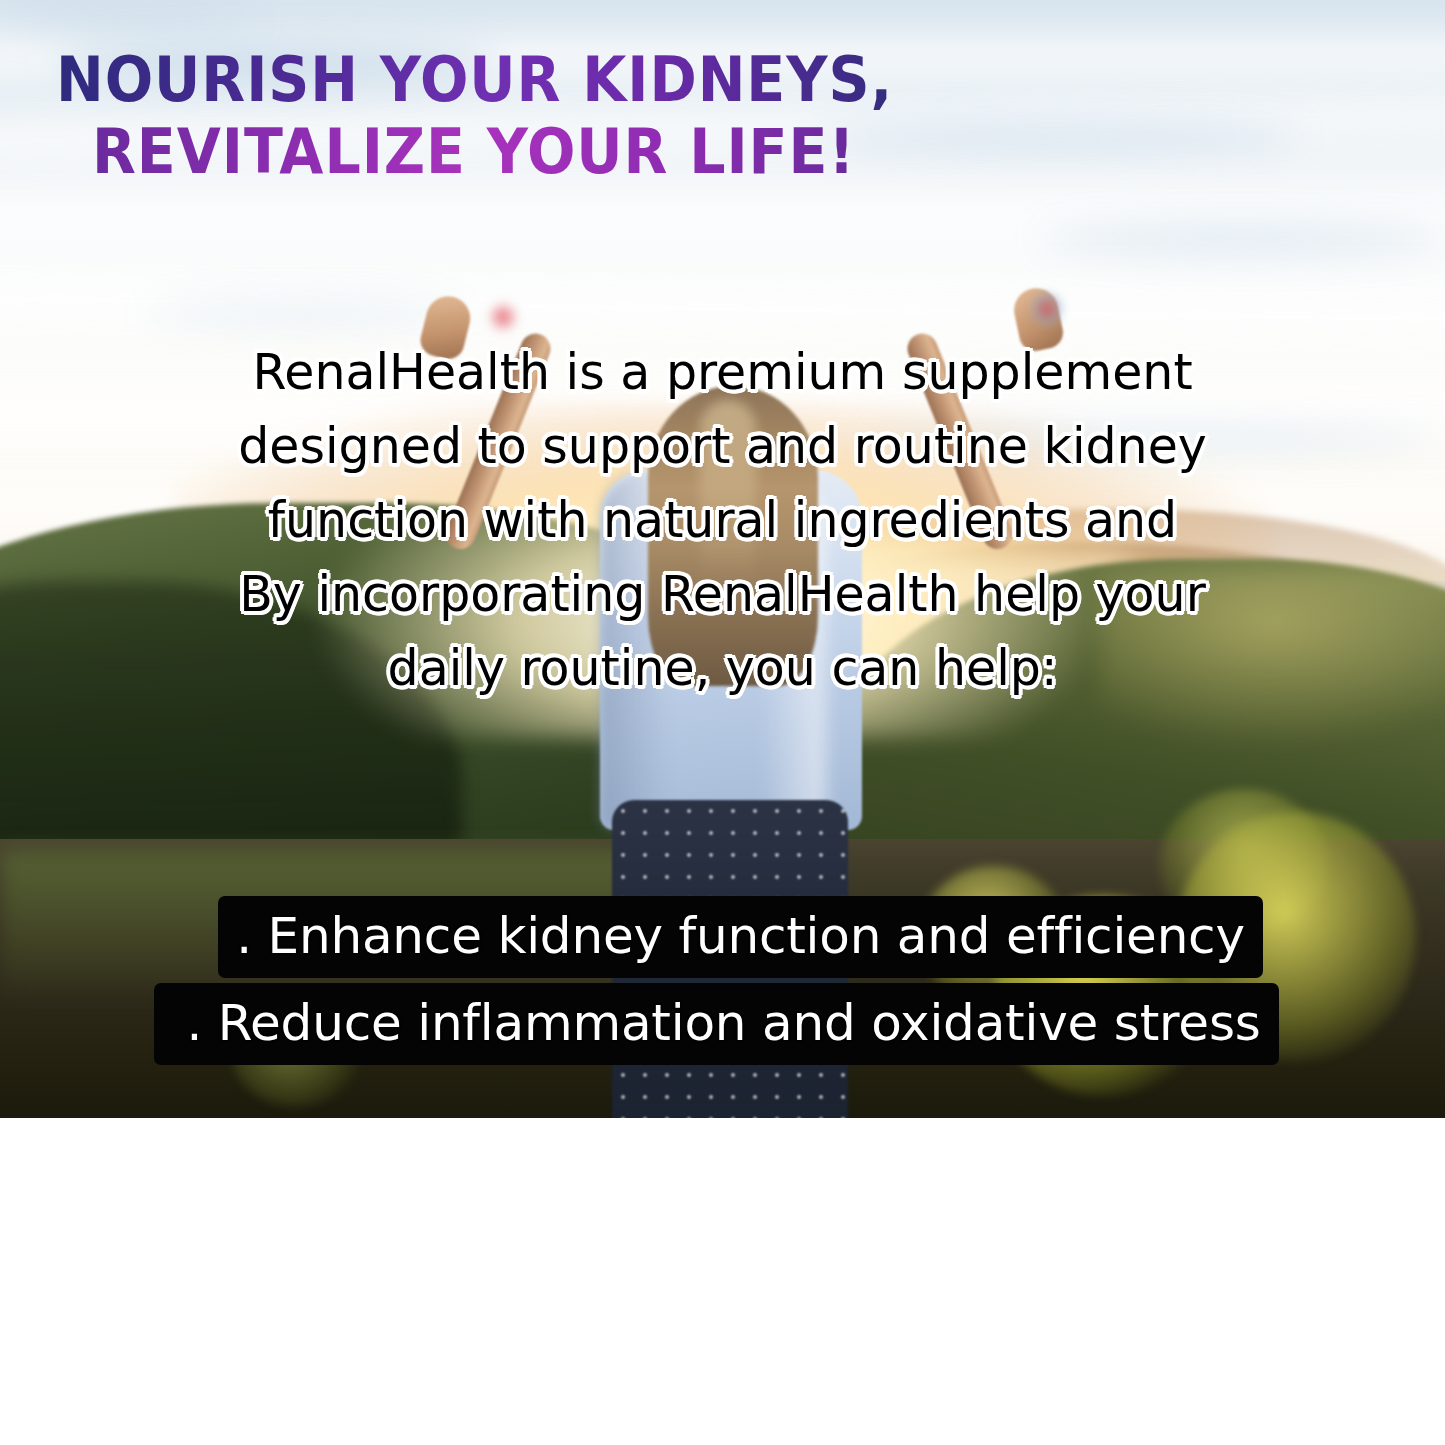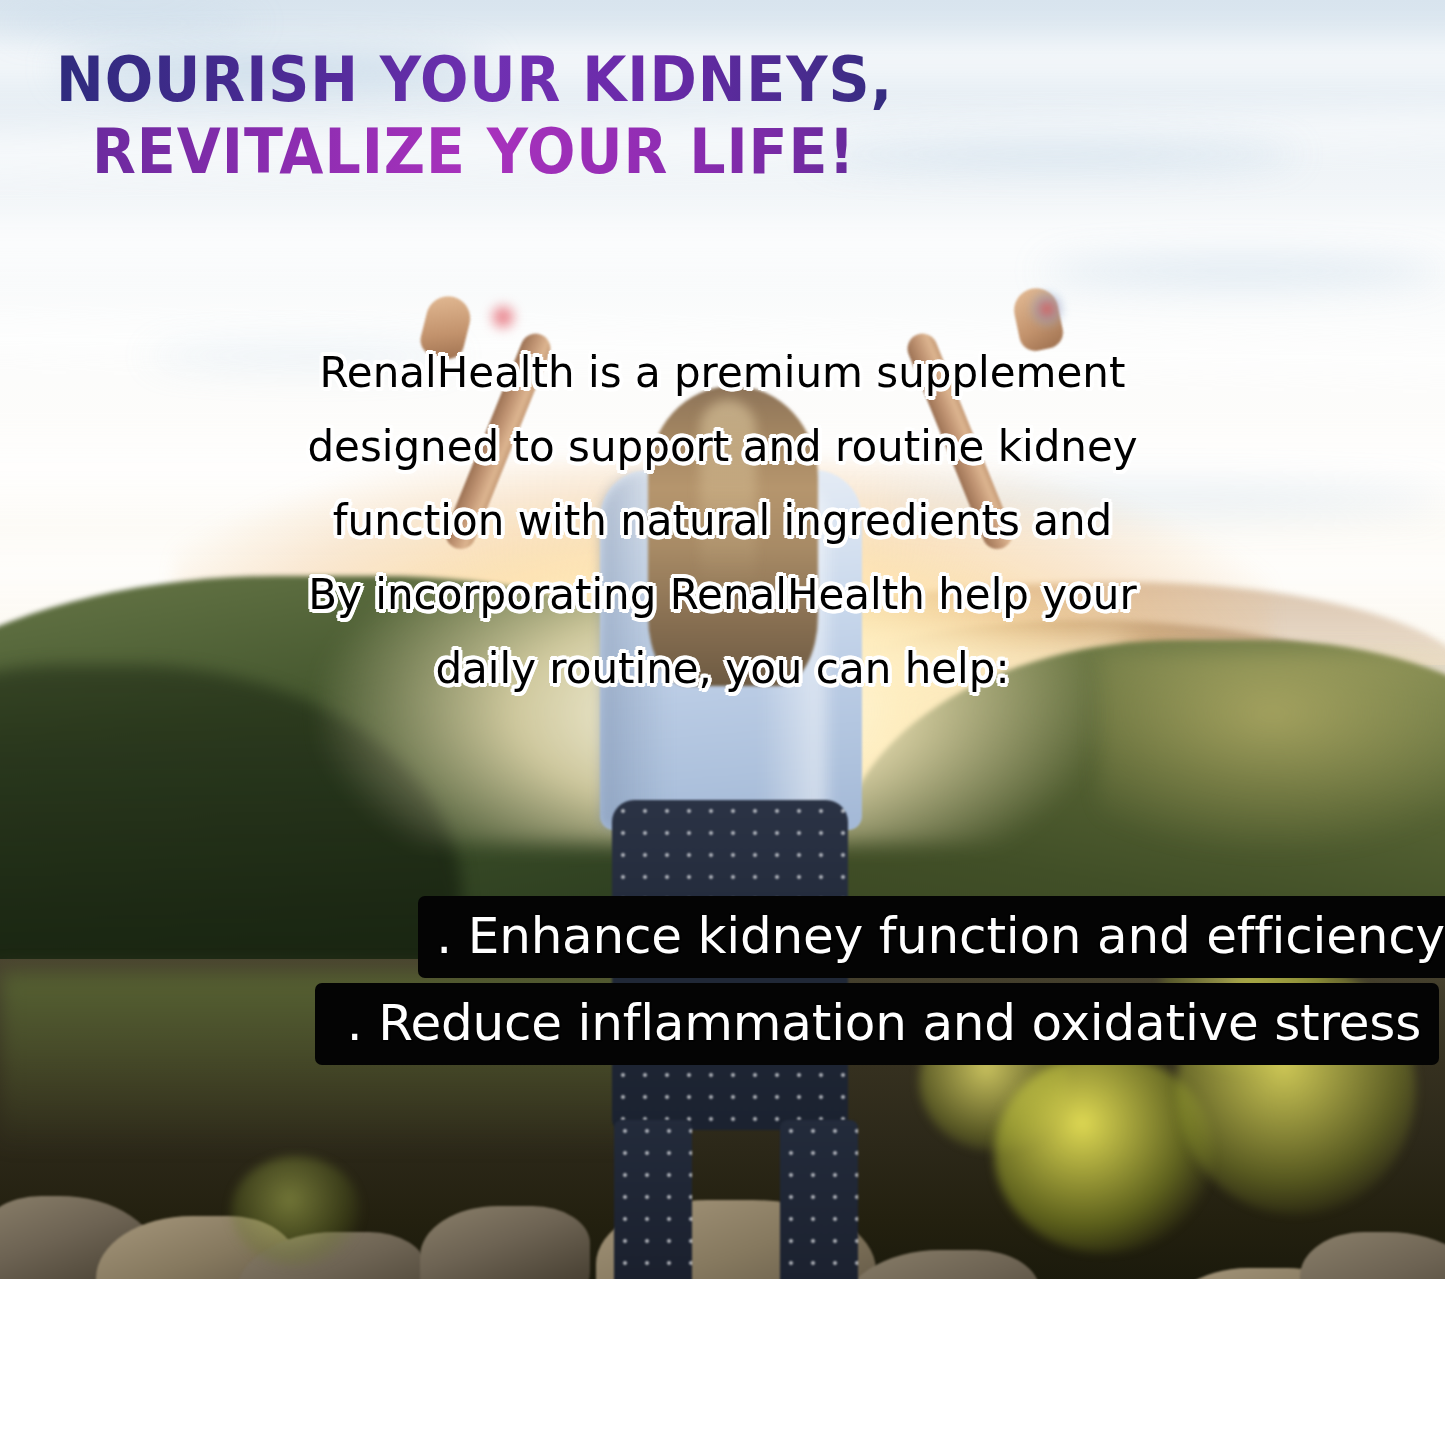--- a/index.html
+++ b/index.html
@@ -7,21 +7,21 @@
     padding: 0;
     background: #ffffff;
   }
   body {
     font-family: "DejaVu Sans", sans-serif;
   }
 
   #poster {
     position: relative;
     width: 1445px;
-    height: 1279px;
+    height: 1118px;
     overflow: hidden;
     background: #e8eef3;
   }
 
   
   .scene {
     position: absolute;
     inset: 0;
     overflow: hidden;
   }
@@ -394,21 +394,21 @@
   }
 
   .body-copy {
     position: absolute;
     left: 0;
     top: 336px;
     width: 1445px;
     z-index: 20;
     text-align: center;
     font-family: "DejaVu Sans", sans-serif;
-    font-size: 42px;
+    font-size: 49px;
     line-height: 74px;
     color: #000000;
     -webkit-text-stroke: 1px #000;
     paint-order: stroke fill;
     text-shadow:
       -3px -3px 0 #fff,  3px -3px 0 #fff,
       -3px  3px 0 #fff,  3px  3px 0 #fff,
       -4px  0   0 #fff,  4px  0   0 #fff,
        0   -4px 0 #fff,  0    4px 0 #fff,
       -2px -4px 0 #fff,  2px  4px 0 #fff;
@@ -416,21 +416,21 @@
   .body-copy .ln { display: block; white-space: nowrap; }
 
   .bullets {
     position: absolute;
     left: 0;
     top: 896px;
     width: 1445px;
     z-index: 20;
     display: flex;
     flex-direction: column;
-    align-items: flex-end;
+    align-items: center;
   }
   .bullet {
     background: #040404;
     color: #ffffff;
     border-radius: 7px;
     font-family: "DejaVu Sans", sans-serif;
     font-size: 50px;
     line-height: 60px;
     padding: 10px 18px 12px 18px;
     white-space: nowrap;

